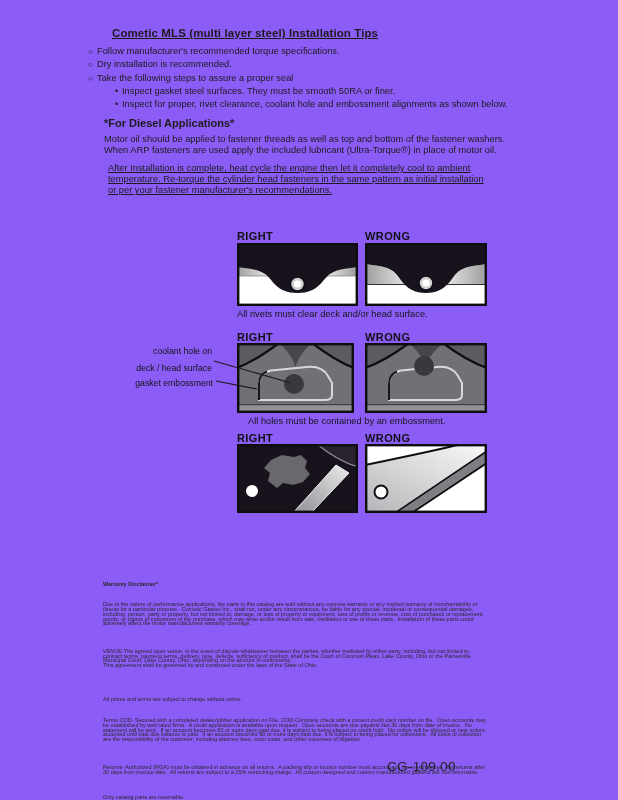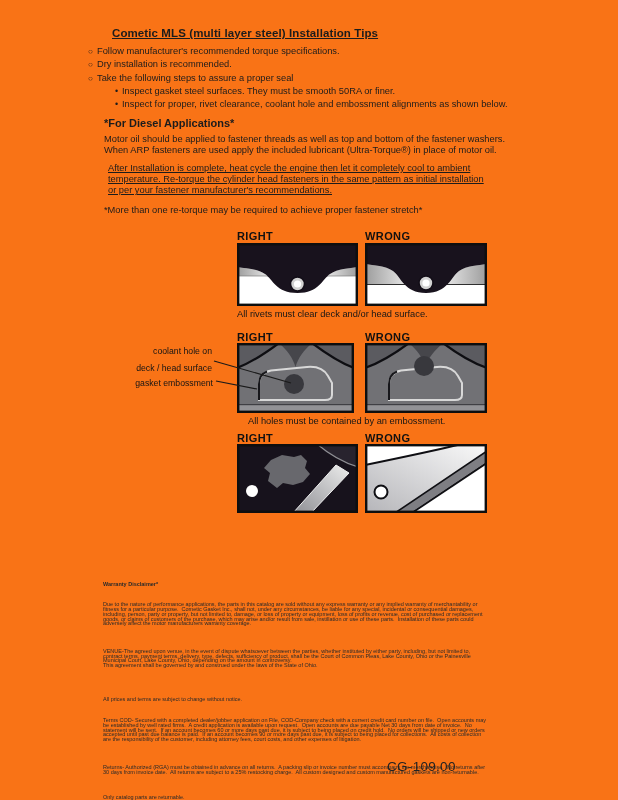--- a/index.html
+++ b/index.html
@@ -1,17 +1,17 @@
 <!DOCTYPE html>
 <html><head>
 <meta charset="utf-8">
 <style>
   html,body{margin:0;padding:0;background:#e8e8e8;}
   .page{
-    position:relative;width:618px;height:800px;background:#f97316;
+    position:relative;width:618px;height:800px;background:#8b5cf6;
     font-family:"Liberation Sans","DejaVu Sans",sans-serif;color:#1c1c1c;
     overflow:hidden;margin:0 auto;
   }
   .abs{position:absolute;}
   .title{
     left:112px;top:27px;font-size:11.5px;font-weight:bold;
     text-decoration:underline;letter-spacing:0.1px;white-space:nowrap;
   }
   .bullets{left:88px;top:45px;font-size:9.3px;line-height:12.4px;white-space:nowrap;}
   .bline{display:flex;align-items:baseline;}
@@ -72,21 +72,20 @@
       <span>Inspect for proper, rivet clearance, coolant hole and embossment alignments as shown below.</span>
     </div>
   </div>
 
   <div class="abs diesel-head">*For Diesel Applications*</div>
   <div class="abs para p1">Motor oil should be applied to fastener threads as well as top and bottom of the fastener washers.
 When ARP fasteners are used apply the included lubricant (Ultra-Torque®) in place of motor oil.</div>
   <div class="abs para p2">After Installation is complete, heat cycle the engine then let it completely cool to ambient
 temperature. Re-torque the cylinder head fasteners in the same pattern as initial installation
 or per your fastener manufacturer's recommendations.</div>
-  <div class="abs para p3">*More than one re-torque may be required to achieve proper fastener stretch*</div>
 
   <div class="abs rw-label" style="left:237px;top:230px;width:121px;">RIGHT</div>
   <div class="abs rw-label" style="left:365px;top:230px;width:122px;">WRONG</div>
 
   <div class="dbox" style="left:237px;top:243px;">
     <svg width="121" height="63" viewBox="0 0 121 63">
       <defs>
         <linearGradient id="g1a" x1="0" y1="0" x2="1" y2="0">
           <stop offset="0" stop-color="#9c9c9c"></stop>
             <stop offset="1" stop-color="#e6e6e6"></stop>

